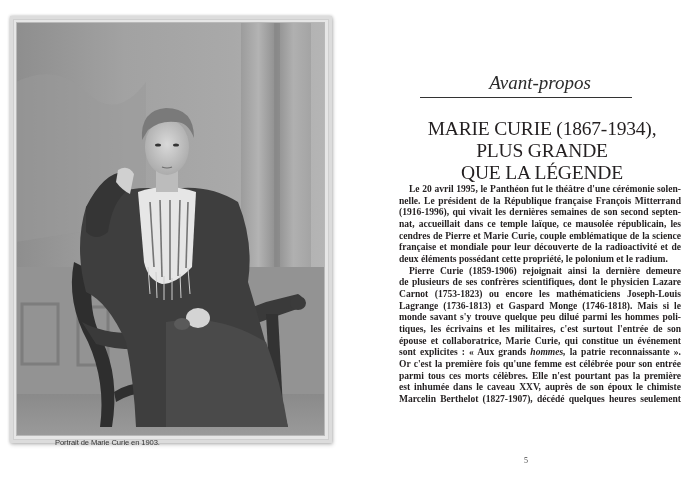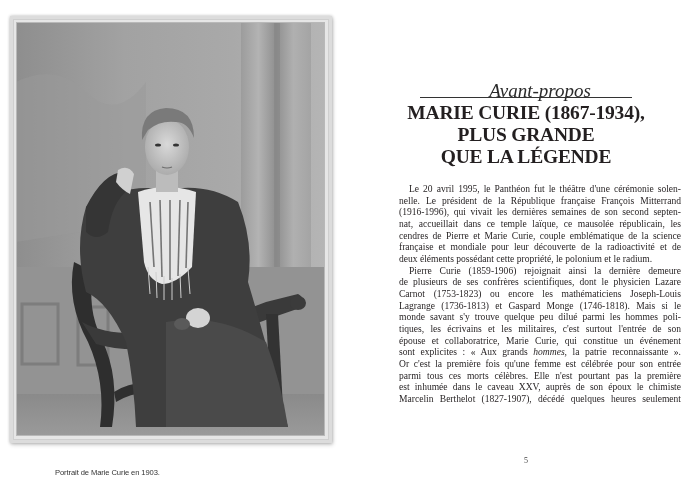--- a/index.html
+++ b/index.html
@@ -20,49 +20,49 @@
   .photo-mat {
     position: absolute; left: 3px; top: 3px; right: 3px; bottom: 3px;
     background: #e6e6e6; border: 1px solid #cfcfcf;
   }
   .photo {
     position: absolute; left: 6px; top: 6px; width: 309px; height: 414px;
     overflow: hidden; background: #9a9a9a;
   }
   .photo svg { display: block; width: 100%; height: 100%; }
   .caption {
-    position: absolute; left: 55px; top: 468px;
+    position: absolute; left: 55px; top: 438px;
     font-family: "Liberation Sans", "DejaVu Sans", sans-serif;
     font-size: 7.6px; color: #333; letter-spacing: -0.1px;
   }
 
   
   .kicker {
-    position: absolute; left: 399px; width: 282px; top: 80px;
+    position: absolute; left: 399px; width: 282px; top: 72px;
     text-align: center; font-style: italic; font-size: 19px; line-height: 22px;
     color: #2b2b2b;
   }
   .rule {
     position: absolute; left: 420px; width: 212px; top: 97px; height: 0;
     border-top: 1.2px solid #333;
   }
   .title {
     position: absolute; left: 399px; width: 254px; top: 102px;
     text-align: center; font-size: 19.5px; line-height: 22px;
     color: #231f20; letter-spacing: -0.2px;
   }
   .title span { display: block; white-space: nowrap; }
   .body-text {
     position: absolute; left: 399px; width: 282px; top: 183px;
     font-size: 9.55px; line-height: 11.68px; color: #231f20;
     text-align: justify;
   }
   .body-text .line {
     display: block; white-space: nowrap; text-align: justify;
-    text-align-last: justify; height: 11.68px; overflow: visible;
+    text-align-last: justify; height: 11.68px; overflow: visible; font-weight: bold;
   }
   .body-text .line.indent { padding-left: 10px; }
   .body-text .line.last { text-align-last: left; }
   .body-text em { font-style: italic; }
   .page-number {
     position: absolute; left: 522px; top: 456px; width: 8px; text-align: center;
     font-size: 8px; color: #444;
   }
 </style>
 </head>
@@ -155,21 +155,21 @@
           <rect x="0" y="0" width="309" height="414" fill="none" stroke="#b8b8b8" stroke-width="2"></rect>
         </svg>
       </div>
     </div>
     <div class="caption">Portrait de Marie Curie en 1903.</div>
   </section>
 
   <section>
     <div class="kicker">Avant-propos</div>
     <div class="rule"></div>
-    <h1 class="title" style="margin:0;font-weight:bold;">
+    <h1 class="title" style="margin:16px;font-weight:normal;">
       <span>MARIE CURIE (1867-1934),</span>
       <span>PLUS GRANDE</span>
       <span>QUE LA LÉGENDE</span>
     </h1>
 
     <div class="body-text">
       <span class="line indent">Le 20 avril 1995, le Panthéon fut le théâtre d'une cérémonie solen-</span>
       <span class="line">nelle. Le président de la République française François Mitterrand</span>
       <span class="line">(1916-1996), qui vivait les dernières semaines de son second septen-</span>
       <span class="line">nat, accueillait dans ce temple laïque, ce mausolée républicain, les</span>

